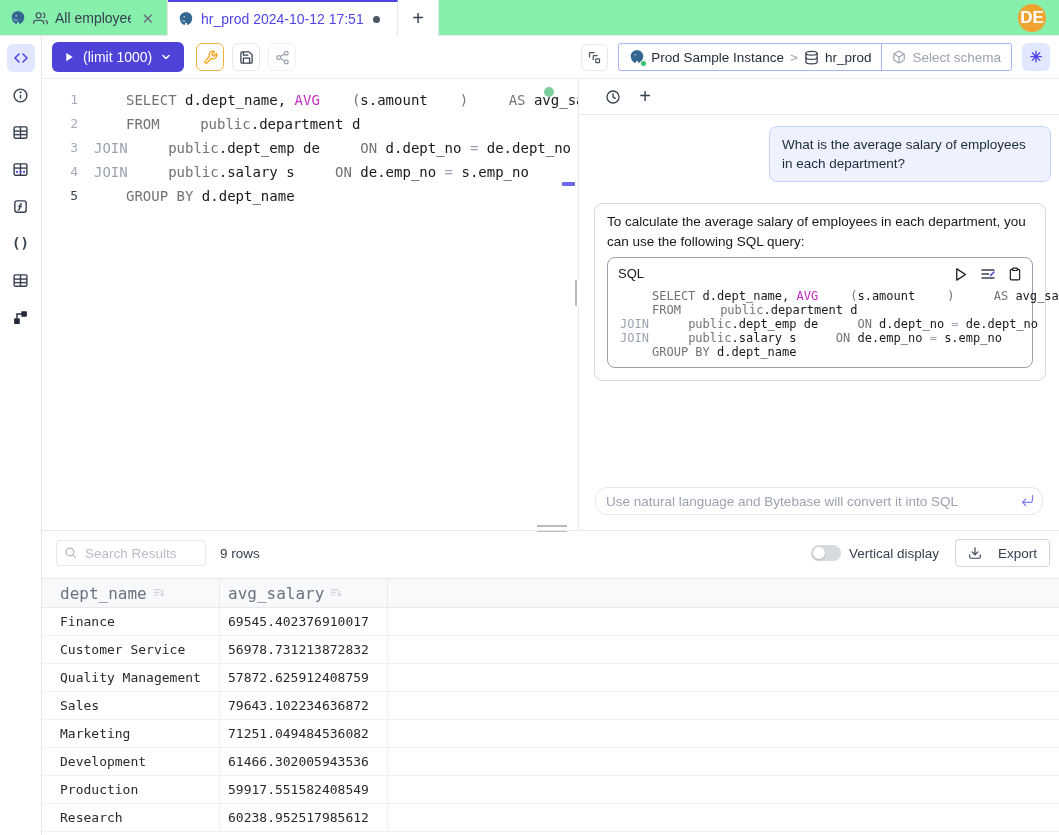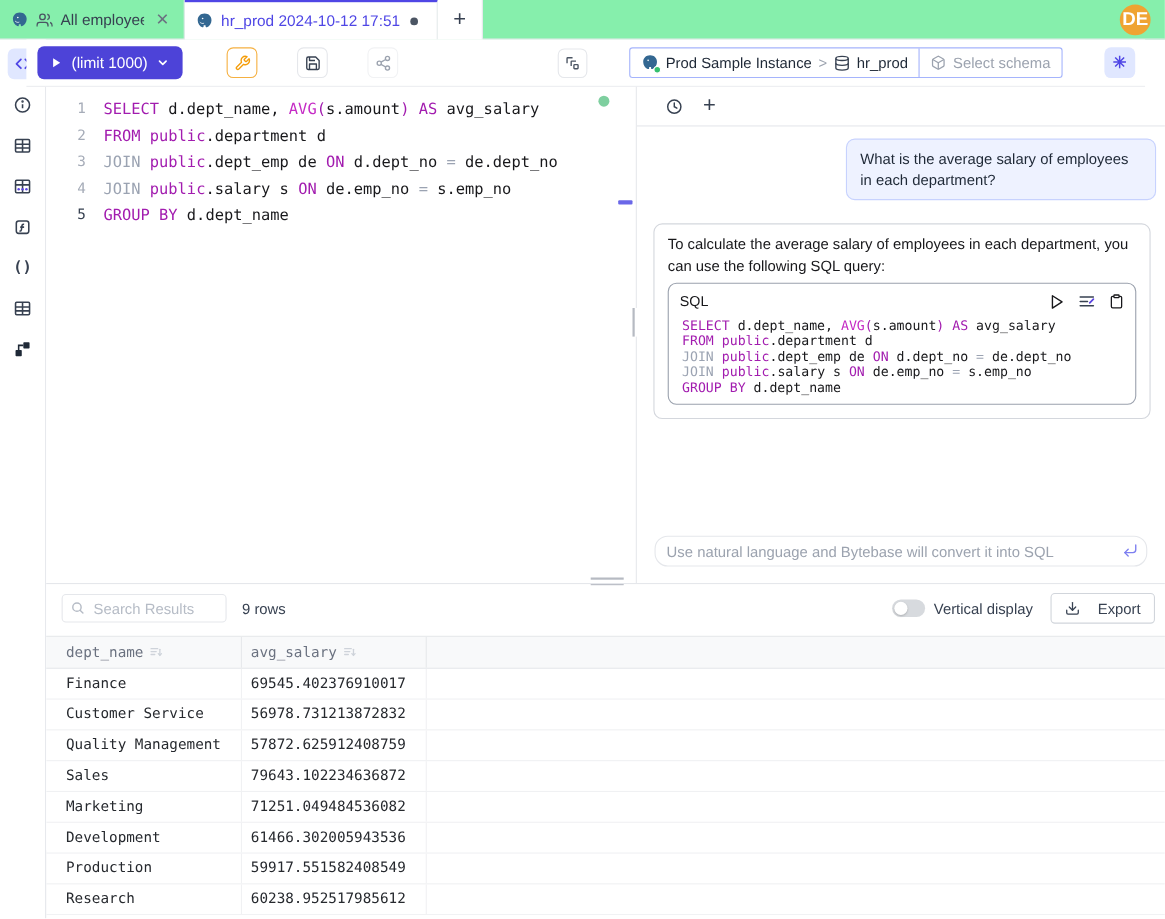--- a/index.html
+++ b/index.html
@@ -30,22 +30,22 @@
   
   .sidebar { position:absolute; left:0; top:36px; width:42px; bottom:0; background:#fff;
     border-right:1px solid #e5e7eb; display:flex; flex-direction:column; align-items:center; }
   .side-btn { width:28px; height:28px; border-radius:6px; display:flex; align-items:center;
     justify-content:center; margin-top:9px; cursor:pointer; color:#374151; }
   .side-btn.first { margin-top:8px; }
   .side-btn.active { background:#e0e7ff; color:#4f46e5; }
   .side-btn.parens { font-family:"DejaVu Sans Mono", monospace; font-size:14px; font-weight:bold; }
 
   
-  .toolbar { position:absolute; left:24px; top:36px; width:1017px; height:43px; background:#fff;
-    border-bottom:1px solid #ebedf0; display:flex; align-items:center; padding:0 9px 0 10px;gap:28px; }
+  .toolbar { position:absolute; left:42px; top:36px; width:1017px; height:43px; background:#fff;
+    border-bottom:1px solid #ebedf0; display:flex; align-items:center; padding:0 9px 0 10px; }
   .run-btn { height:30px; background:#4d43d8; color:#fff; border:none; border-radius:6px;
     display:flex; align-items:center; gap:8px; padding:0 12px; font-size:14px; font-weight:500;
     font-family:"Liberation Sans", sans-serif; cursor:pointer; }
   .icon-btn { width:28px; height:28px; border-radius:6px; background:#fff; display:flex;
     align-items:center; justify-content:center; cursor:pointer; border:1px solid transparent; }
   .icon-btn.wrench { border-color:#f5b041; margin-left:12px; }
   .icon-btn.save  { border-color:#e5e7eb; margin-left:8px; }
   .icon-btn.share { border-color:#f1f2f4; margin-left:8px; }
   .tb-spacer { flex:1; }
   .batch-btn { width:27px; height:27px; border:1px solid #e5e7eb; border-radius:6px; background:#fff;
@@ -62,21 +62,21 @@
     display:flex; align-items:center; justify-content:center; color:#4f46e5; font-size:15px;
     font-weight:bold; cursor:pointer; }
 
   
   .editor { position:absolute; left:42px; top:79px; width:536px; height:451px; background:#fff; cursor:text; }
   .code-area { padding-top:9px; font-family:"DejaVu Sans Mono", monospace; }
   .cl { display:flex; height:24px; line-height:24px; }
   .cl .ln { width:36px; text-align:right; padding-right:0; color:#a6acb8; font-size:13px; flex:none; }
   .cl .ln.active { color:#374151; }
   .cl .ct { white-space:pre; font-size:14px; padding-left:16px; }
-  .tk-kw  { color:#a21caf; }
+  .tk-kw  { color:#737373;margin-left:32px; }
   .tk-fn  { color:#c52cc5; }
   .tk-dim { color:#9ba3b2; }
   .tk-id  { color:#18181b; }
   .status-dot { position:absolute; right:24px; top:8px; width:10px; height:10px; border-radius:50%;
     background:#7ecf9f; }
   .ruler-mark { position:absolute; right:3px; top:103px; width:13px; height:4px; background:#6a67e8; border-radius:1px; }
 
   
   .vdivider { position:absolute; left:578px; top:79px; width:1px; height:451px; background:#e5e7eb; }
   .vgrip { position:absolute; left:575px; top:280px; width:7px; height:26px; display:flex;
@@ -125,21 +125,21 @@
   .res-spacer { flex:1; }
   .toggle { width:30px; height:16px; border-radius:8px; background:#d7dade; position:relative; cursor:pointer; }
   .toggle .knob { position:absolute; left:2px; top:2px; width:12px; height:12px; border-radius:50%;
     background:#fff; box-shadow:0 1px 2px rgba(0,0,0,.2); }
   .toggle-lbl { margin-left:8px; font-size:13.5px; color:#374151; }
   .export-btn { margin-left:16px; margin-right:3px; height:28px; border:1px solid #d1d5db; border-radius:4px;
     background:#fff; display:flex; align-items:center; gap:16px; padding:0 12px; font-size:13.5px;
     color:#374151; font-family:"Liberation Sans", sans-serif; cursor:pointer; }
   .thead { margin-top:3px; height:30px; display:flex; background:#f8f9fa;
     border-top:1px solid #e7e9ec; border-bottom:1px solid #e7e9ec;
-    font-family:"DejaVu Sans Mono", monospace; font-size:13px; color:#6b7280; }
+    font-family:"DejaVu Sans Mono", monospace; font-size:16px; color:#6b7280; }
   .th { display:flex; align-items:center; gap:6px; cursor:pointer; }
   .th.c1 { width:178px; padding-left:18px; border-right:1px solid #e7e9ec; }
   .th.c2 { width:168px; padding-left:8px; border-right:1px solid #e7e9ec; }
   .tbody { overflow:hidden; }
   .trow { height:28px; display:flex; border-bottom:1px solid #f0f1f3; cursor:default;
     font-family:"DejaVu Sans Mono", monospace; font-size:13px; color:#26292e; }
   .td { display:flex; align-items:center; }
   .td.c1 { width:178px; padding-left:18px; border-right:1px solid #f0f1f3; }
   .td.c2 { width:168px; padding-left:8px; border-right:1px solid #f0f1f3; }
 </style>

